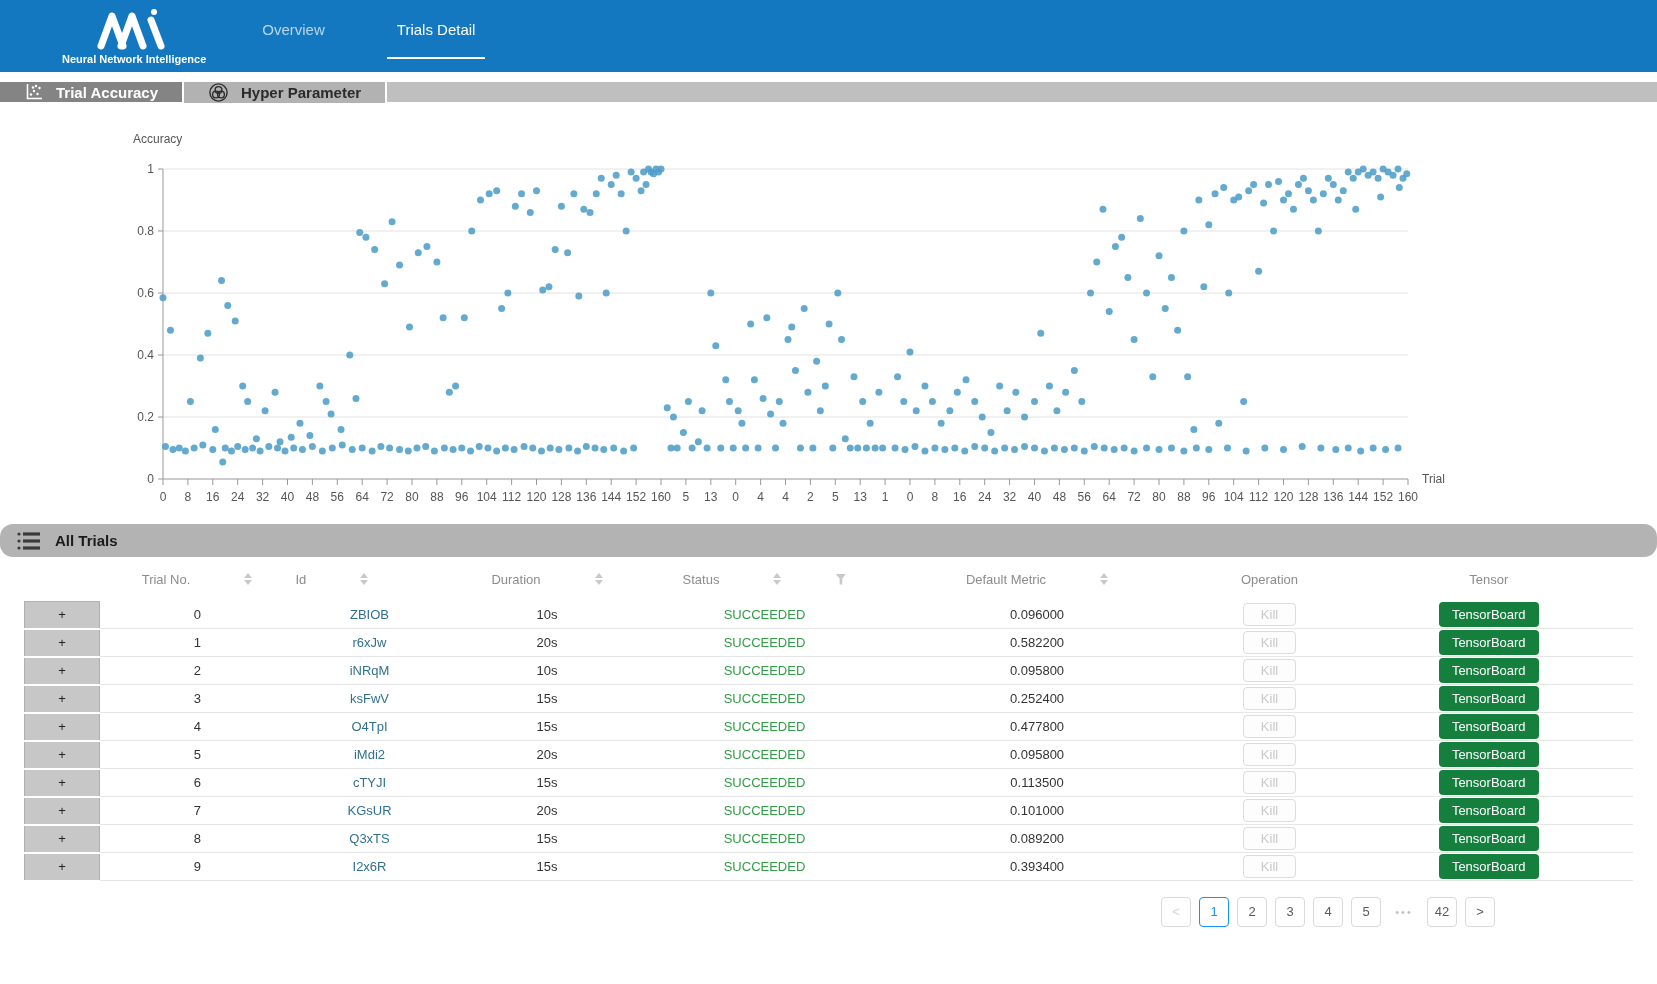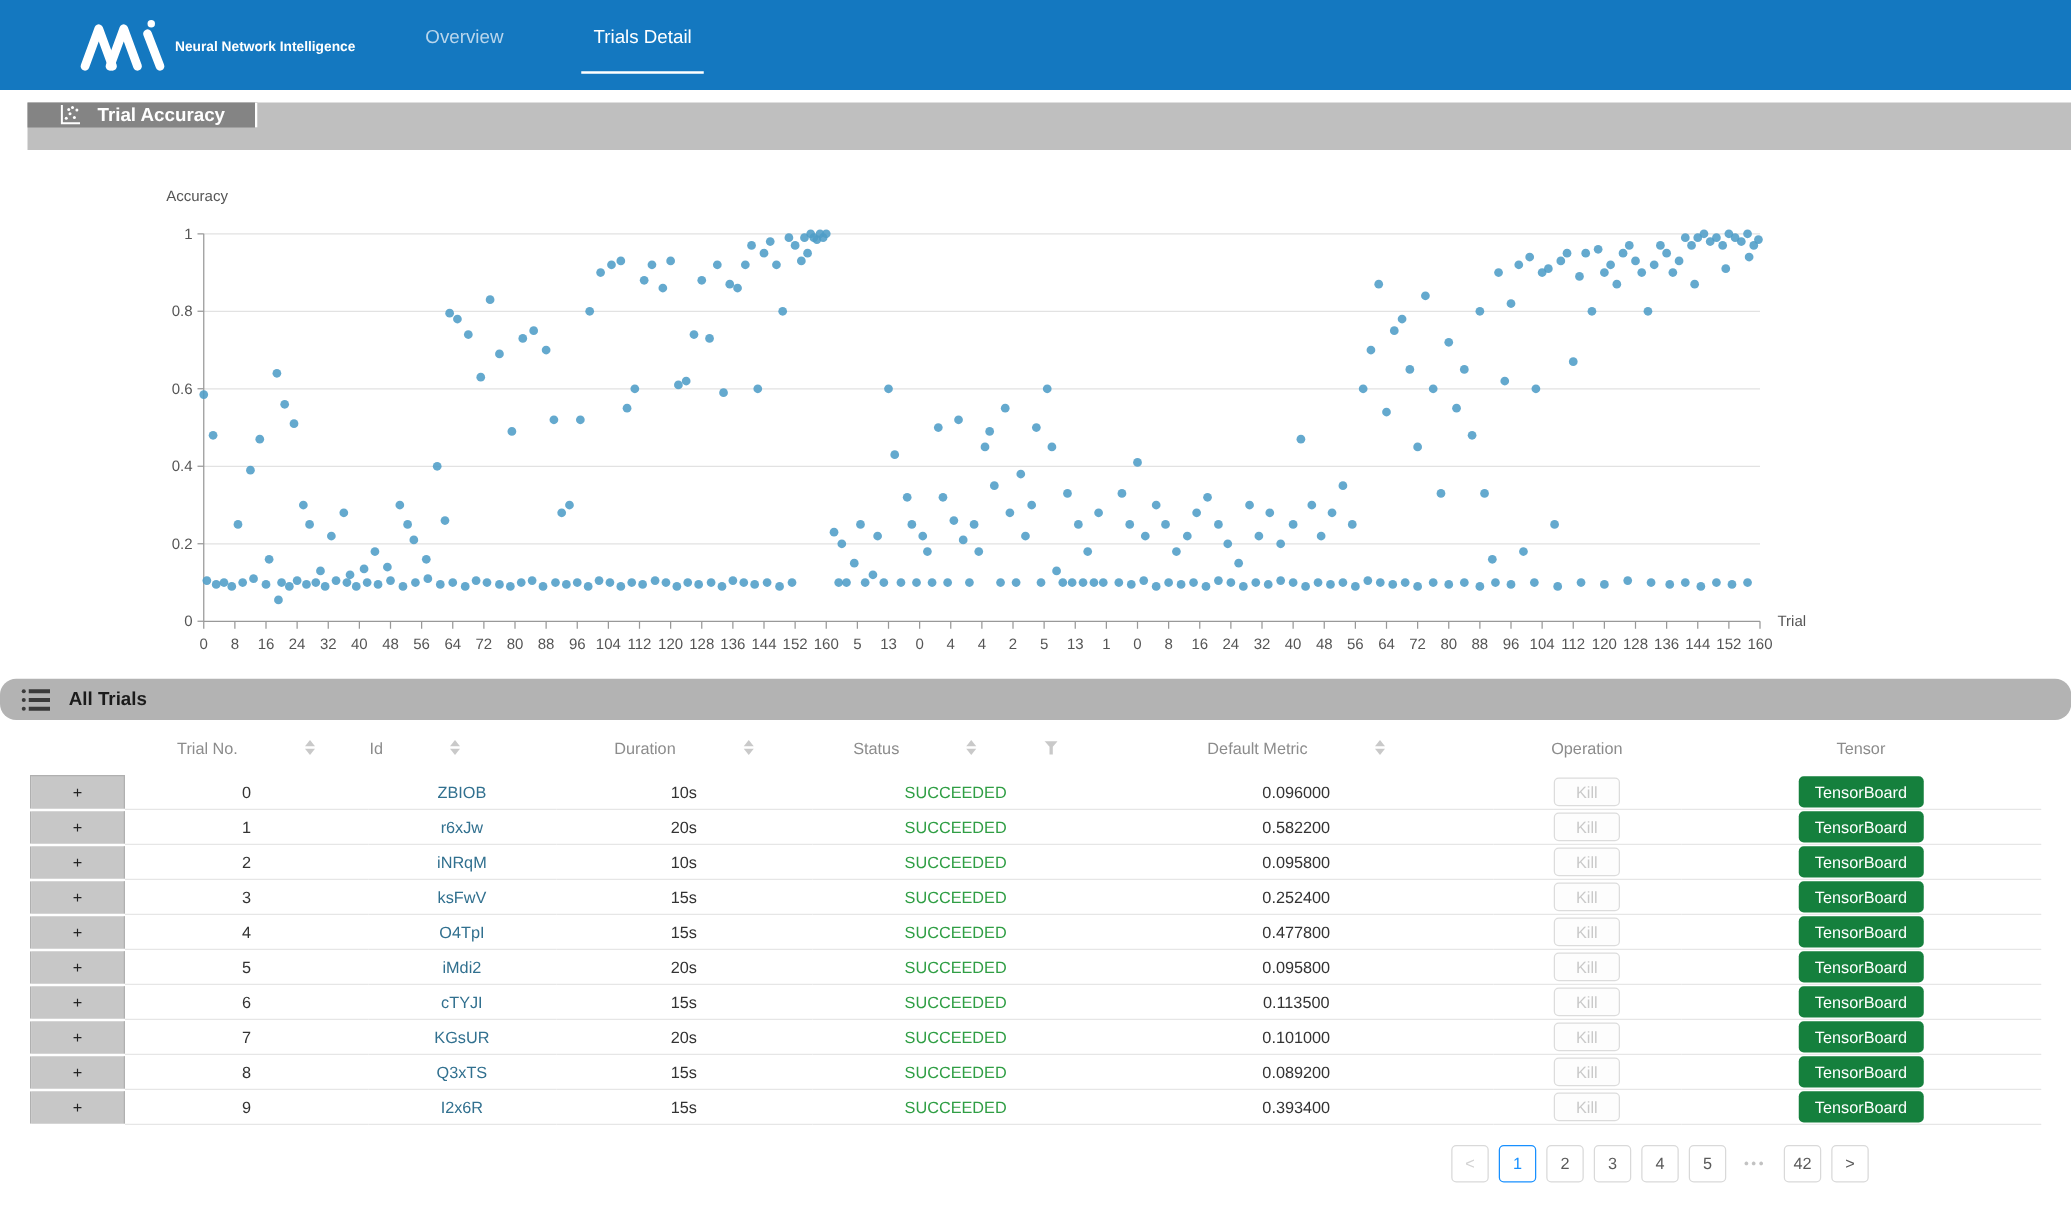--- a/index.html
+++ b/index.html
@@ -3,29 +3,29 @@
 <meta charset="utf-8">
 <style>
   * { box-sizing: border-box; }
   html,body { margin:0; padding:0; }
   body {
     width:1657px; height:984px; background:#fff; overflow:hidden;
     font-family:"Liberation Sans", sans-serif; color:#333;
   }
   
   .nav { height:72px; background:#1478c0; display:flex; align-items:center; }
-  .logo { margin-left:62px; display:flex; flex-direction:row; align-items:center; cursor:pointer; }
+  .logo { margin-left:62px; display:flex; flex-direction:column; align-items:center; cursor:pointer; }
   .logo svg { display:block; }
   .logo-text { color:#fff; font-size:11px; font-weight:700; margin-top:3px; white-space:nowrap; }
   .nav-tabs { display:flex; margin-left:46px; gap:52px; height:100%; align-items:center; }
   .nav-tab { color:#b9d6ec; font-size:15px; height:42px; margin-top:4px; display:flex; align-items:flex-start;
              padding:4px 10px 0 10px; border-bottom:2px solid transparent; cursor:pointer; }
   .nav-tab.active { color:#fff; border-bottom-color:#fff; }
   
-  .tabstrip { margin-top:10px; height:38px; background:#bfbfbf; display:flex; align-items:flex-start;margin-left:22px; }
+  .tabstrip { margin-top:10px; height:20px; background:#bfbfbf; display:flex; align-items:flex-start; }
   .vtab { display:flex; align-items:center; gap:12px; padding:0 24px; background:#b2b2b2;
           border-right:2px solid #fff; font-size:15px; font-weight:700; color:#2b2b2b; cursor:pointer; }
   .vtab.active { background:#848484; color:#fff; }
   .vtab svg { display:block; }
   
   .chart-wrap { position:relative; }
   svg text { font-family:"Liberation Sans", sans-serif; }
   
   .section-bar { margin-top:6px; height:33px; background:#b3b3b3; display:flex; align-items:center;
                  padding-left:16px; gap:13px;border-radius:13px; }
@@ -89,20 +89,31 @@
       <g fill="currentColor">
         <circle cx="7" cy="12.5" r="1.2"></circle>
           <circle cx="10" cy="9" r="1.2"></circle>
           <circle cx="13.5" cy="12" r="1.2"></circle>
         <circle cx="15.5" cy="6" r="1.2"></circle>
           <circle cx="9" cy="5.5" r="1.2"></circle>
           <circle cx="12" cy="4" r="1.2"></circle>
       </g>
     </svg>
     <span>Trial Accuracy</span>
+  </div>
+  <div class="vtab">
+    <svg width="21" height="21" viewBox="0 0 21 21">
+      <g stroke="currentColor" stroke-width="1.4" fill="none">
+        <circle cx="10.5" cy="10.5" r="8.6"></circle>
+        <circle cx="10.5" cy="8" r="3.4"></circle>
+        <circle cx="8" cy="12.5" r="3.4"></circle>
+        <circle cx="13" cy="12.5" r="3.4"></circle>
+      </g>
+    </svg>
+    <span>Hyper Parameter</span>
   </div>
 </div>
 
 <div class="chart-wrap">
   <svg id="accuracy-chart" width="1657" height="412" viewBox="0 0 1657 412">
       <text x="133" y="41" font-size="12" fill="#555">Accuracy</text>
       <line x1="163" y1="377" x2="1408" y2="377" stroke="#999" stroke-width="1"></line>
       <line x1="158" y1="377" x2="163" y2="377" stroke="#999"></line>
       <text x="154" y="381" font-size="12" fill="#555" text-anchor="end">0</text>
       <line x1="163" y1="315" x2="1408" y2="315" stroke="#e2e2e2" stroke-width="1"></line>

